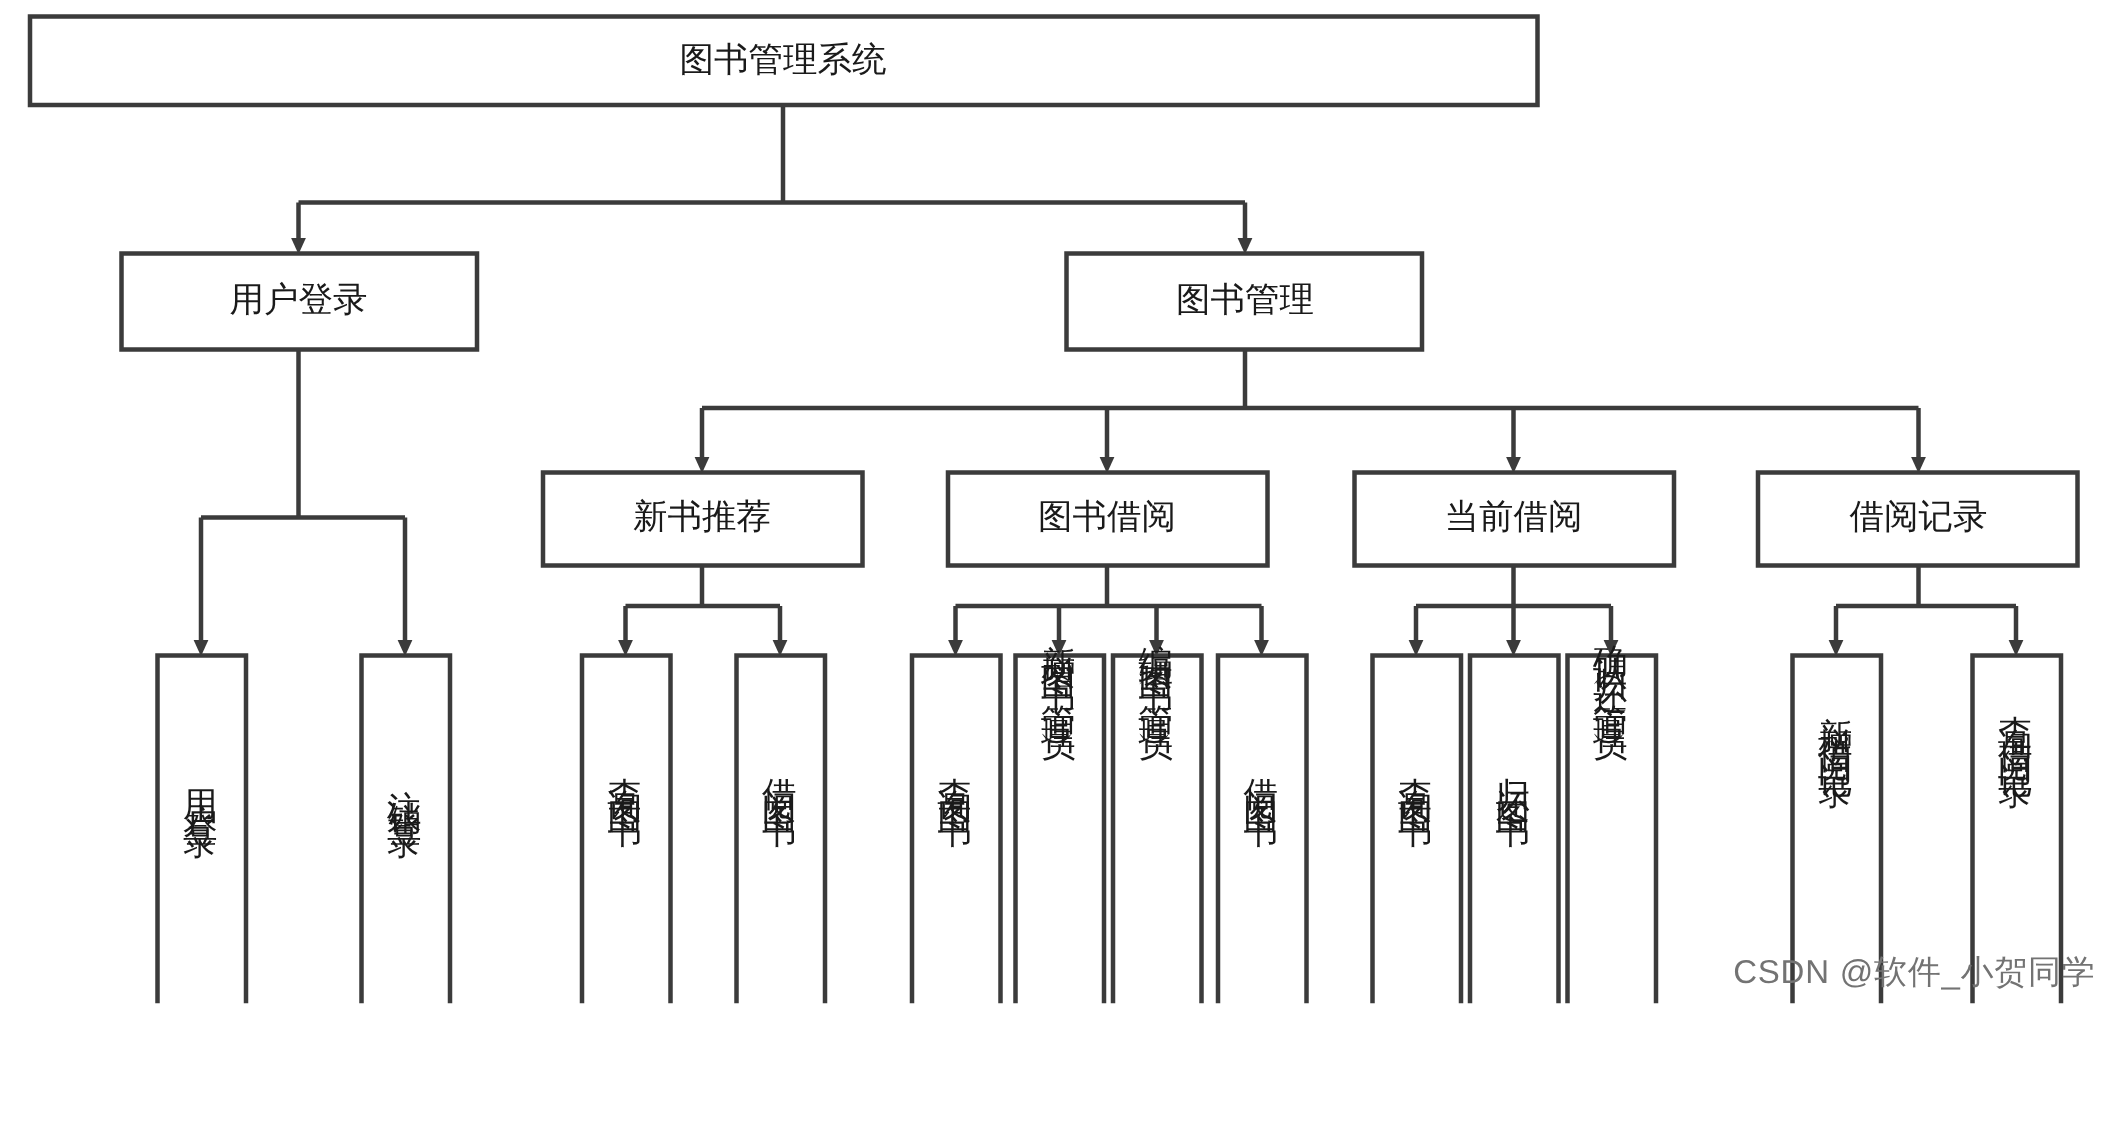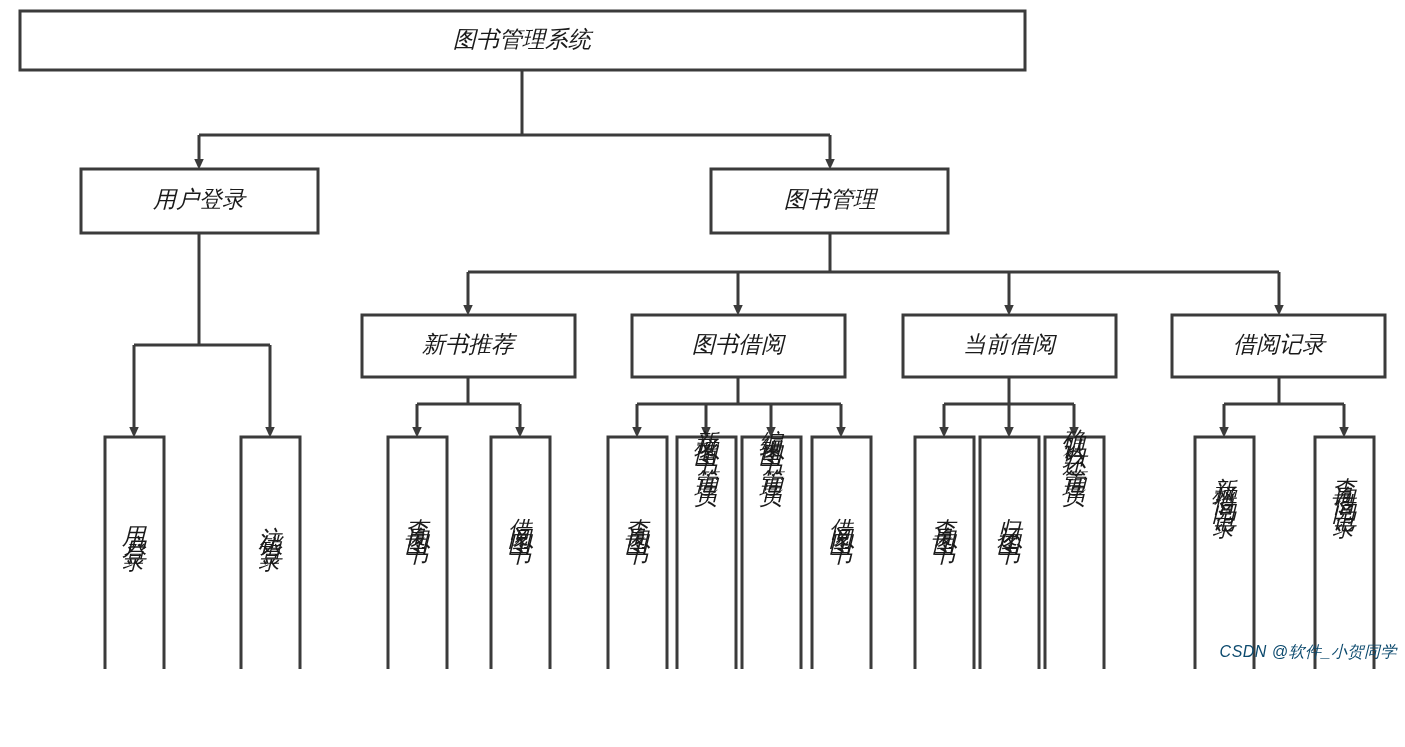--- a/index.html
+++ b/index.html
@@ -1,24 +1,24 @@
 <!DOCTYPE html>
 <html><head>
 <meta charset="utf-8">
 <style>
   html,body{margin:0;padding:0;background:#ffffff;}
   body{font-family:"Liberation Sans","DejaVu Sans",sans-serif;}
-  #stage{position:relative;width:1405px;height:669px;background:#ffffff;overflow:hidden;font-style:italic;}
+  #stage{position:relative;width:1405px;height:669px;background:#ffffff;overflow:hidden;}
   #diagram{position:absolute;left:0;top:0;width:1405px;height:747px;}
   .nodebox{fill:#ffffff;stroke:#3b3b3b;stroke-width:3;}
   .edge{stroke:#3b3b3b;stroke-width:3;fill:none;}
   .arrowhead{fill:#3b3b3b;stroke:none;}
   .nodelabel{fill:#1a1a1a;font-family:"Liberation Sans","DejaVu Sans",sans-serif;font-size:23px;}
   .leaflabel{fill:#1a1a1a;font-family:"Liberation Sans","DejaVu Sans",sans-serif;font-size:23px;}
-  .watermark{position:absolute;right:8px;bottom:6px;color:#0c4a6e;font-size:16px;
+  .watermark{position:absolute;right:8px;bottom:6px;color:#737373;font-size:22px;
              font-family:"Liberation Sans","DejaVu Sans",sans-serif;white-space:nowrap;
              letter-spacing:.5px;}
 </style>
 </head>
 <body>
 
 <div id="stage">
 
   <svg id="diagram" viewBox="0 0 1405 747" xmlns="http://www.w3.org/2000/svg">
 

